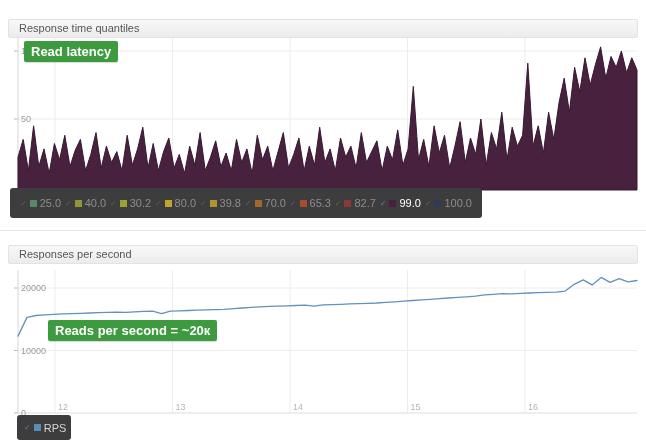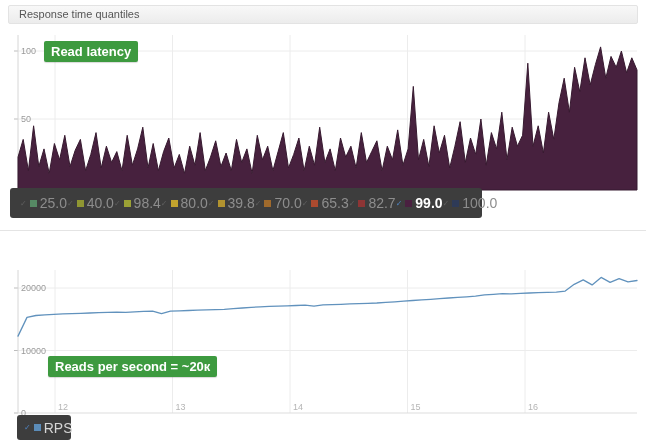--- a/index.html
+++ b/index.html
@@ -23,22 +23,22 @@
   .legendbar{
     position:absolute;background:#3d3d3d;border-radius:3px;
     display:flex;align-items:center;box-sizing:border-box;
   }
   #legend1{left:10px;top:188px;width:472px;height:30px;padding:0 10px;justify-content:space-between;}
   #legend2{left:17px;top:415px;width:54px;height:25px;padding:0 7px;}
   .li{display:flex;align-items:center;cursor:pointer;}
   .li .chk{font-size:8px;color:#5f5f5f;margin-right:3px;}
   .li .chk.on{color:#4f84c2;}
   .li .sw{width:7px;height:7px;margin-right:3px;display:inline-block;}
-  .li .lbl{font-size:14px;color:#8d8d8d;}
-  .li .lbl.on{color:#ffffff;font-weight:bold;}
+  .li .lbl{font-size:11px;color:#8d8d8d;}
+  .li .lbl.on{color:#ffffff;font-weight:normal;}
   .li .lbl.rps{color:#d6d6d6;}
 </style>
 </head>
 <body>
 
 <div id="page">
 
   <svg id="chartsvg" width="646" height="445" viewBox="0 0 646 445">
       <line x1="55" y1="35" x2="55" y2="190" stroke="#ececec" stroke-width="1"></line>
       <line x1="172.5" y1="35" x2="172.5" y2="190" stroke="#ececec" stroke-width="1"></line>
@@ -69,41 +69,41 @@
       <line x1="18" y1="350.5" x2="637" y2="350.5" stroke="#ececec" stroke-width="1"></line>
       <line x1="14" y1="350.5" x2="18" y2="350.5" stroke="#bdbdbd" stroke-width="1"></line>
       <text x="21" y="353.5" text-anchor="start" font-size="9" fill="#9a9a9a" font-family="&quot;Liberation Sans&quot;,&quot;DejaVu Sans&quot;,sans-serif">10000</text>
       <line x1="18" y1="288" x2="637" y2="288" stroke="#ececec" stroke-width="1"></line>
       <line x1="14" y1="288" x2="18" y2="288" stroke="#bdbdbd" stroke-width="1"></line>
       <text x="21" y="291" text-anchor="start" font-size="9" fill="#9a9a9a" font-family="&quot;Liberation Sans&quot;,&quot;DejaVu Sans&quot;,sans-serif">20000</text>
       <line x1="18" y1="270" x2="18" y2="413" stroke="#d6d6d6" stroke-width="1"></line>
       <path d="M 18.0 336.1 L 27.0 317.4 L 35.9 315.5 L 44.9 314.9 L 53.9 314.3 L 62.9 313.9 L 71.8 313.6 L 80.8 313.3 L 89.8 313.0 L 98.7 312.7 L 107.7 312.4 L 116.7 312.1 L 125.7 312.4 L 134.6 311.8 L 143.6 311.4 L 152.6 311.1 L 161.5 313.6 L 170.5 311.1 L 179.5 310.8 L 188.4 310.5 L 197.4 310.2 L 206.4 309.9 L 215.4 309.6 L 224.3 309.3 L 233.3 308.6 L 242.3 308.0 L 251.2 307.4 L 260.2 306.8 L 269.2 306.4 L 278.2 306.1 L 287.1 305.8 L 296.1 305.5 L 305.1 305.2 L 314.0 306.1 L 323.0 304.9 L 332.0 304.6 L 341.0 304.3 L 349.9 303.9 L 358.9 303.6 L 367.9 303.3 L 376.8 303.0 L 385.8 302.4 L 394.8 301.8 L 403.8 301.1 L 412.7 300.5 L 421.7 299.9 L 430.7 299.3 L 439.6 298.6 L 448.6 298.0 L 457.6 297.4 L 466.6 296.8 L 475.5 296.1 L 484.5 294.9 L 493.5 294.3 L 502.4 293.6 L 511.4 293.9 L 520.4 293.3 L 529.3 293.0 L 538.3 292.7 L 547.3 292.4 L 556.3 292.1 L 565.2 291.1 L 574.2 284.3 L 583.2 279.9 L 592.1 284.9 L 601.1 277.4 L 610.1 282.4 L 619.1 278.6 L 628.0 281.8 L 637.0 280.5" fill="none" stroke="#6192bd" stroke-width="1.3" stroke-linejoin="round" stroke-linecap="round"></path>
     </svg>
 
-  <div class="panel-header" style="top:5px;">
+  <div class="panel-header" style="top:19px;">
     <span>Response time quantiles</span>
   </div>
 
-  <div class="annot" style="left:44px;top:41px;">Read latency</div>
+  <div class="annot" style="left:24px;top:41px;">Read latency</div>
 
   <div id="legend1" class="legendbar">
       <span class="li">
         <span class="chk">✓</span>
         <span class="sw" style="background: rgb(86, 138, 100);"></span>
         <span class="lbl">25.0</span>
       </span>
       <span class="li">
         <span class="chk">✓</span>
         <span class="sw" style="background: rgb(143, 150, 50);"></span>
         <span class="lbl">40.0</span>
       </span>
       <span class="li">
         <span class="chk">✓</span>
         <span class="sw" style="background: rgb(155, 161, 53);"></span>
-        <span class="lbl">98.4</span>
+        <span class="lbl">30.2</span>
       </span>
       <span class="li">
         <span class="chk">✓</span>
         <span class="sw" style="background: rgb(194, 163, 46);"></span>
         <span class="lbl">80.0</span>
       </span>
       <span class="li">
         <span class="chk">✓</span>
         <span class="sw" style="background: rgb(178, 147, 47);"></span>
         <span class="lbl">39.8</span>
@@ -130,22 +130,25 @@
       </span>
       <span class="li">
         <span class="chk">✓</span>
         <span class="sw" style="background: rgb(46, 58, 87);"></span>
         <span class="lbl">100.0</span>
       </span>
     </div>
 
   <div class="divider" style="top:230px;"></div>
 
+  <div class="panel-header" style="top:245px;">
+    <span>Responses per second</span>
+  </div>
 
-  <div class="annot" style="left:48px;top:356px;">Reads per second = ~20к</div>
+  <div class="annot" style="left:48px;top:320px;">Reads per second = ~20к</div>
 
   <div id="legend2" class="legendbar">
       <span class="li">
         <span class="chk on">✓</span>
         <span class="sw" style="background: rgb(91, 140, 184);"></span>
         <span class="lbl rps">RPS</span>
       </span>
     </div>
 
 </div>

